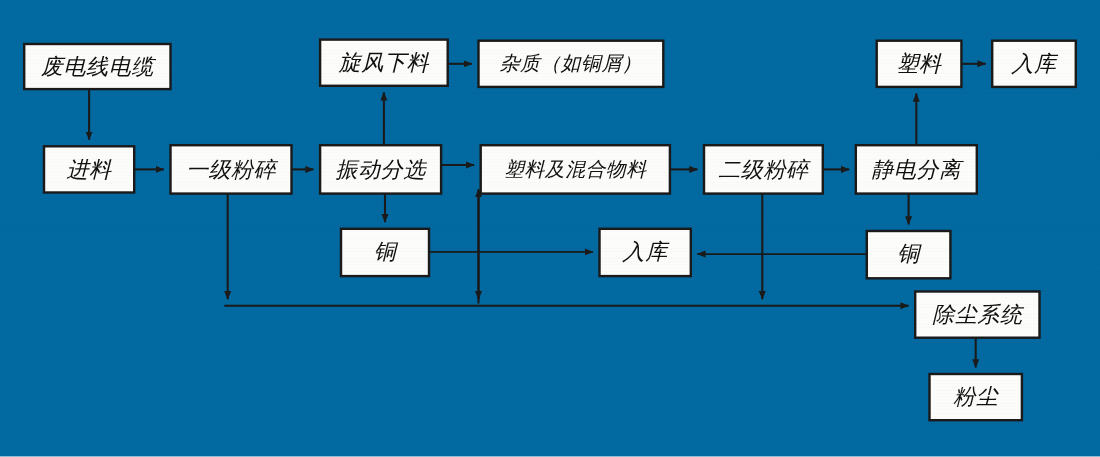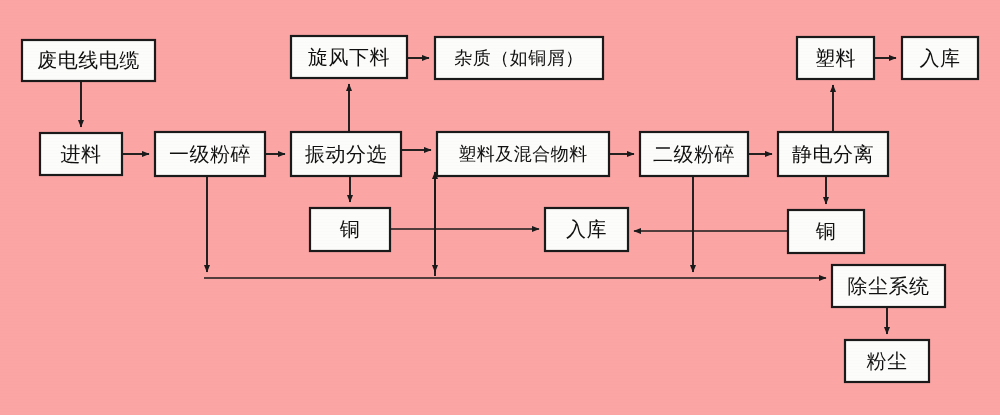--- a/index.html
+++ b/index.html
@@ -4,23 +4,24 @@
 <style>
   html, body {
     margin: 0;
     padding: 0;
     background: #ffffff;
   }
   #page {
     position: relative;
     width: 1000px;
     height: 415px;
-    background: #fca5a5;
+    background: #0369a1;
     overflow: hidden;
     font-family: "DejaVu Sans", "Liberation Sans", sans-serif;
+    font-style: italic;
   }
   #flow-svg {
     position: absolute;
     left: 0;
     top: 0;
     width: 1000px;
     height: 415px;
   }
   .node-rect {
     fill: #fcfcfa;

